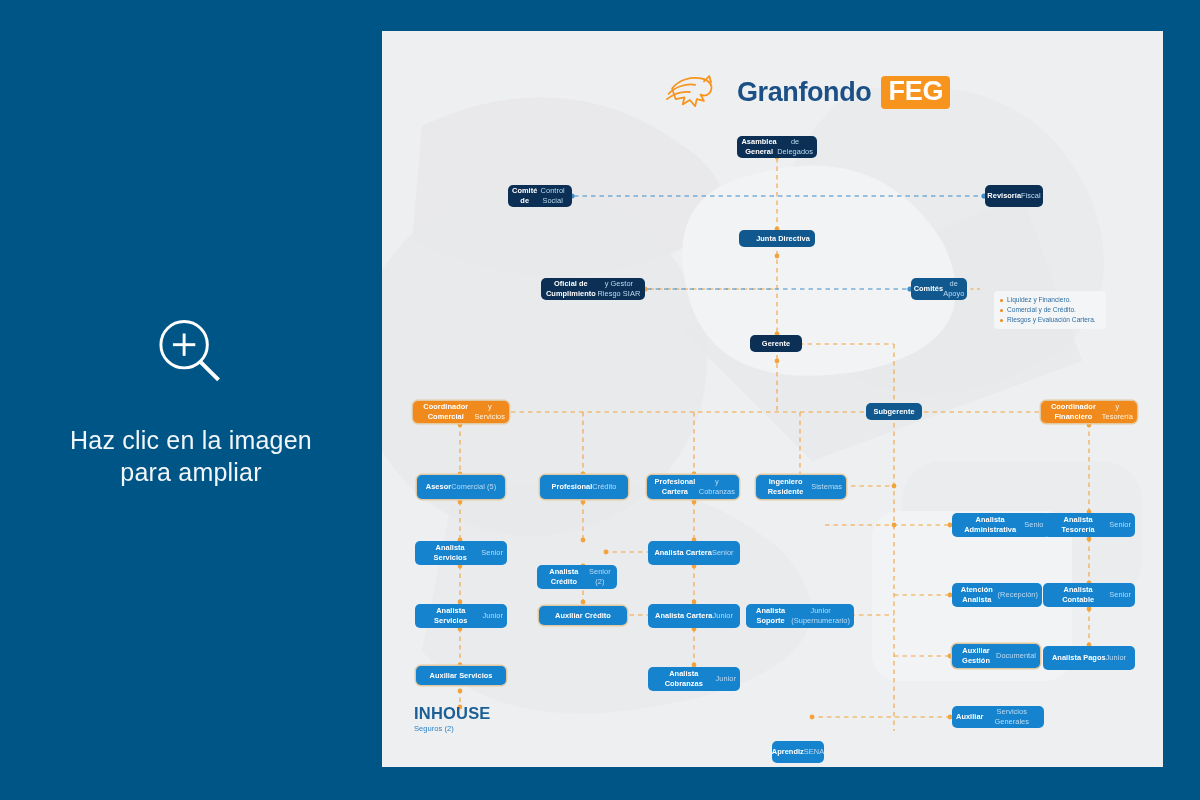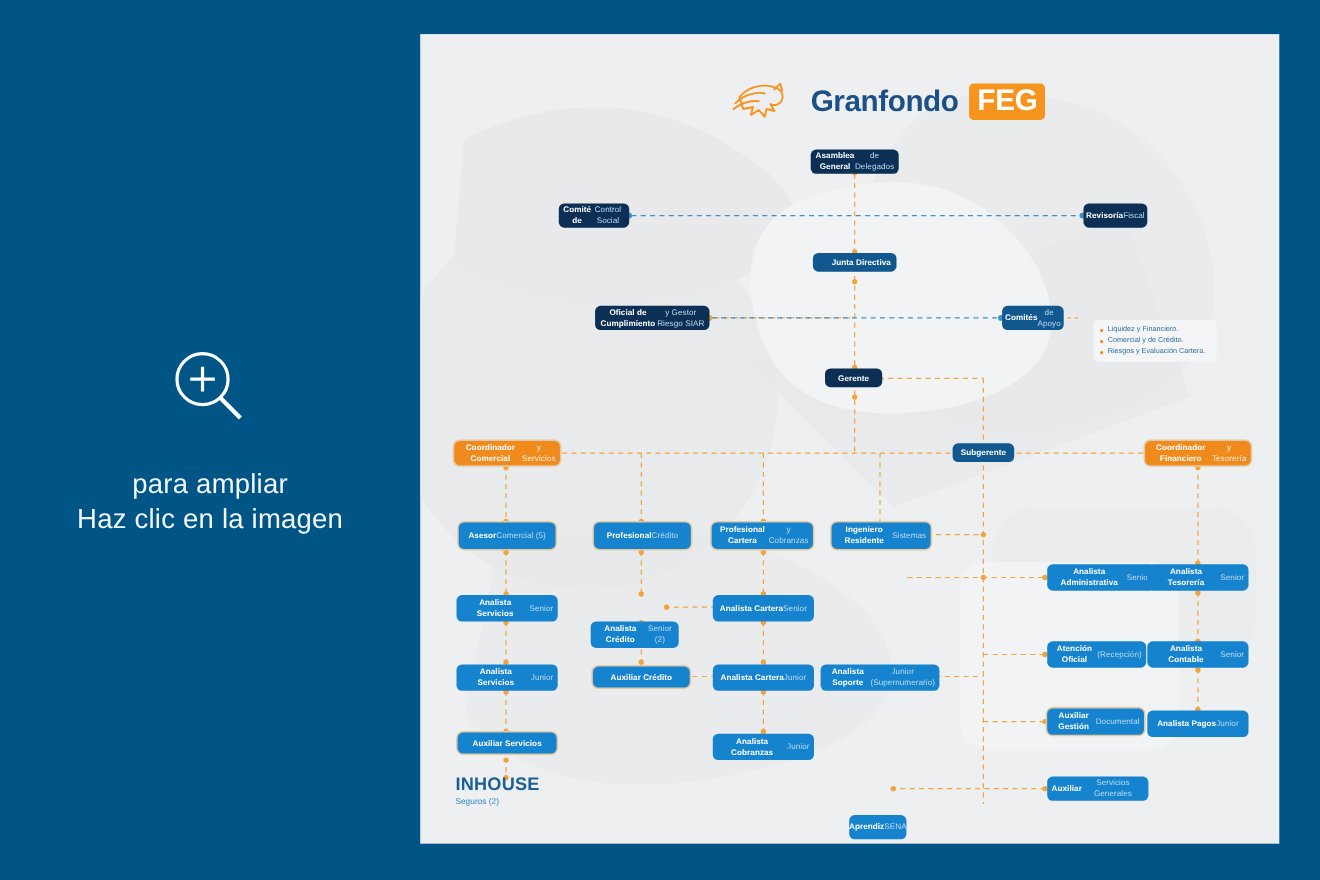--- a/index.html
+++ b/index.html
@@ -134,22 +134,22 @@
 <body>
 
 <div id="promo-panel">
   <svg id="magnifier-icon" viewBox="0 0 100 100">
     <circle cx="42" cy="38" r="27" fill="none" stroke="#ffffff" stroke-width="3.4"></circle>
     <line x1="42" y1="25" x2="42" y2="51" stroke="#ffffff" stroke-width="3.4"></line>
     <line x1="29" y1="38" x2="55" y2="38" stroke="#ffffff" stroke-width="3.4"></line>
     <line x1="61" y1="58" x2="82" y2="79" stroke="#ffffff" stroke-width="4.6" stroke-linecap="butt"></line>
   </svg>
   <div id="promo-text">
+    <div>Haz clic en la imagen</div>
     <div>para ampliar</div>
-    <div>Haz clic en la imagen</div>
   </div>
 </div>
 
 <div id="chart-card">
 
   <svg id="watermark" viewBox="0 0 781 736">
     <g fill="#e7e8ea">
       <path d="M40 95 q 150 -70 275 30 q 60 55 -20 95 q -130 55 -265 -10 z" opacity="0.85"></path>
       <circle cx="150" cy="330" r="175" opacity="0.7"></circle>
       <path d="M300 300 L640 165 L700 330 L430 430 Z" opacity="0.75"></path>
@@ -410,21 +410,21 @@
     <span>Analista Cartera</span>
     <span class="sub">Junior</span>
   </div>
 
   <div class="node lvl-blue" style="left:364px;top:573px;width:108px;height:24px;">
     <span>Analista Soporte</span>
     <span class="sub">Junior (Supernumerario)</span>
   </div>
 
   <div class="node lvl-blue" style="left:570px;top:552px;width:90px;height:24px;">
-    <span>Atención Oficial</span>
+    <span>Atención Analista</span>
     <span class="sub">(Recepción)</span>
   </div>
 
   <div class="node lvl-blue" style="left:661px;top:552px;width:92px;height:24px;">
     <span>Analista Contable</span>
     <span class="sub">Senior</span>
   </div>
 
   <div class="node lvl-blue ring" style="left:34px;top:635px;width:90px;height:19px;">
     <span>Auxiliar Servicios</span>

